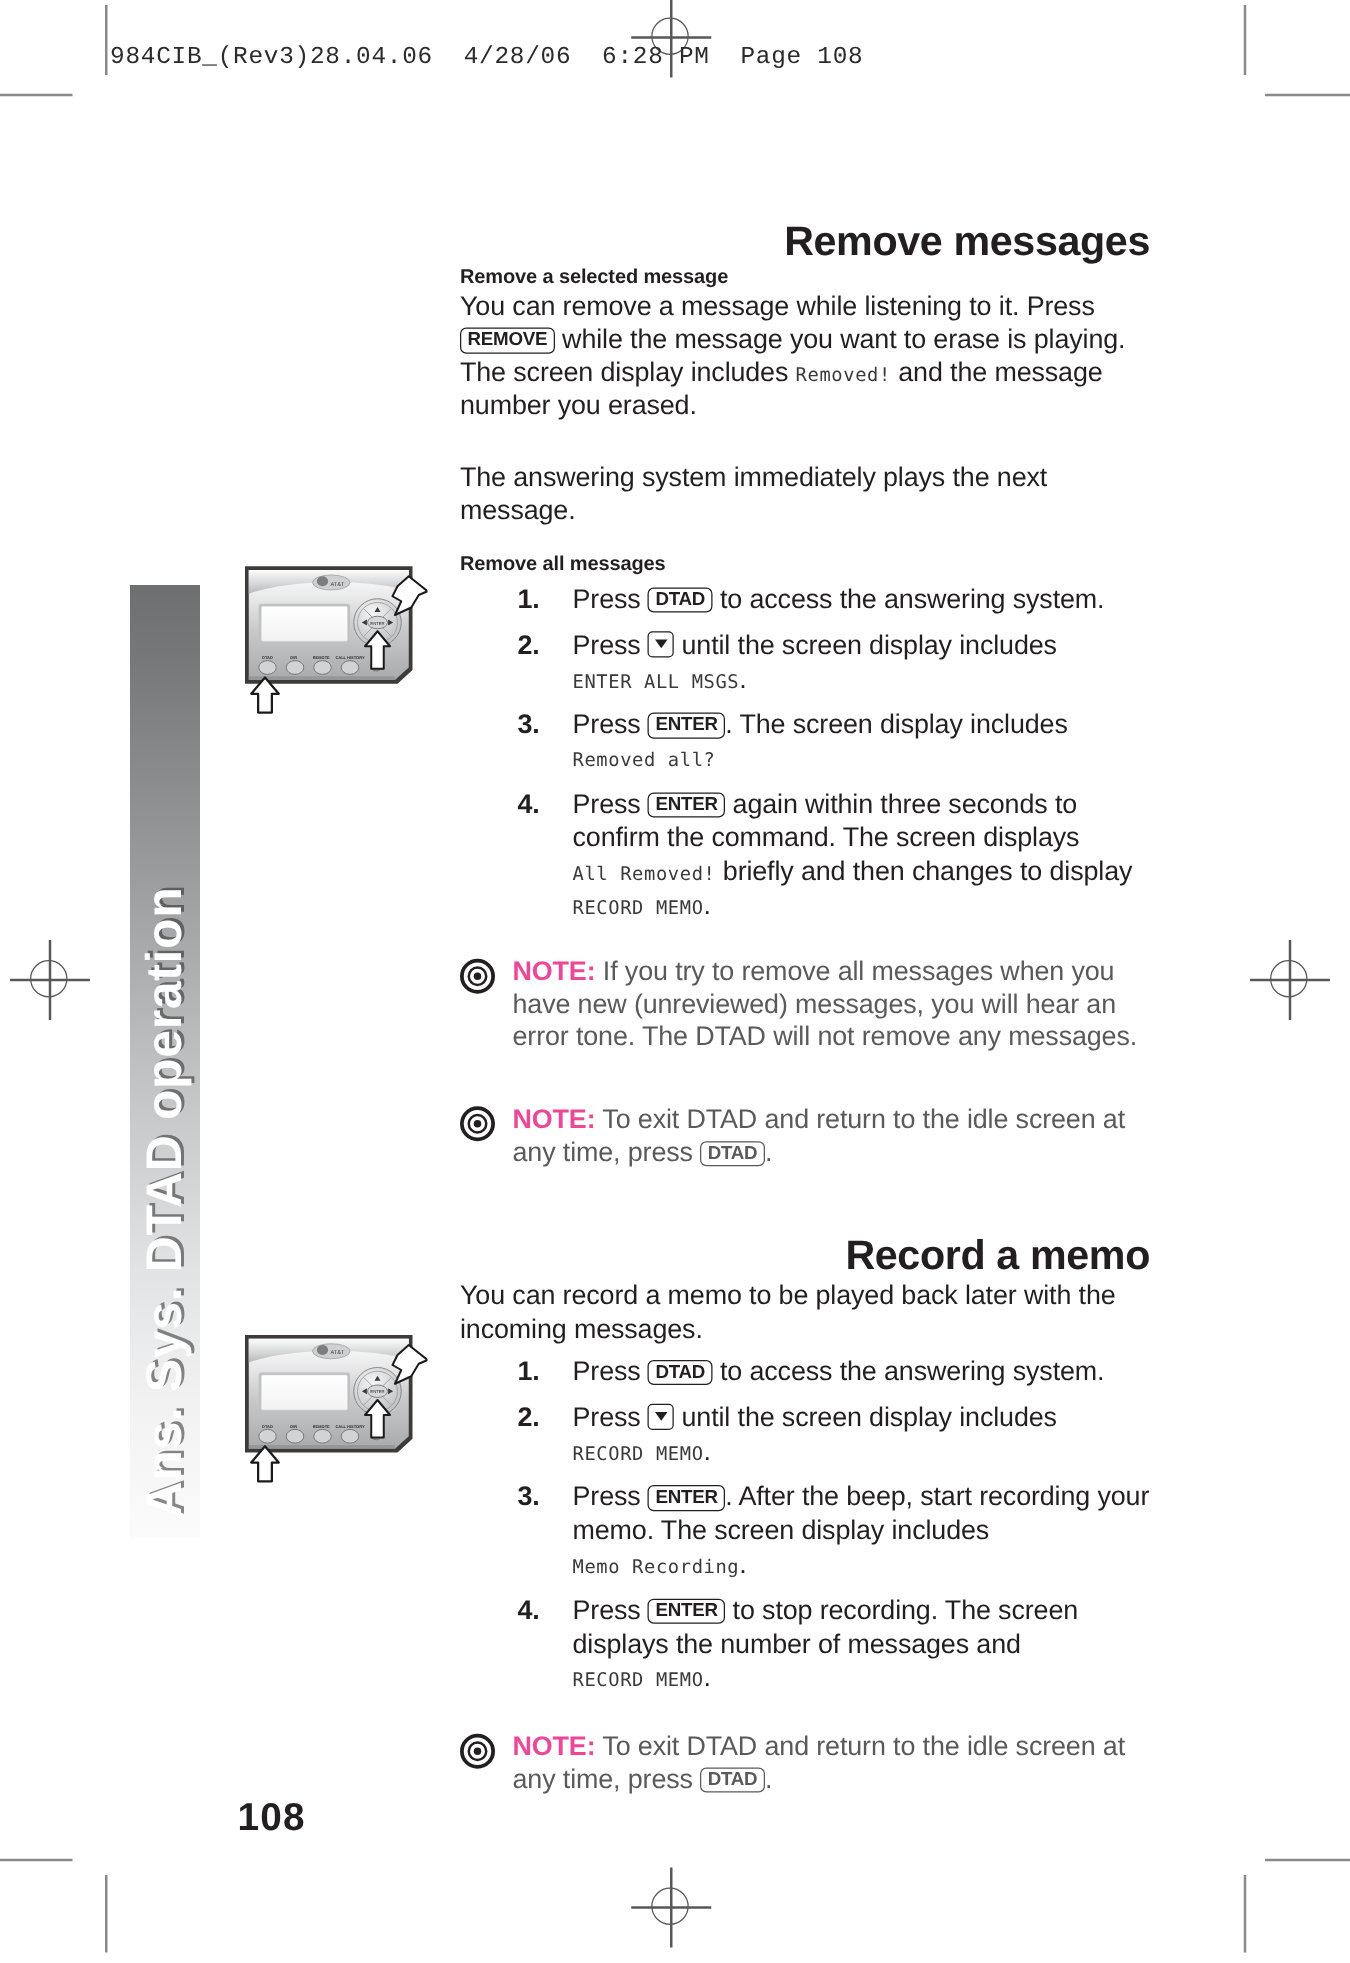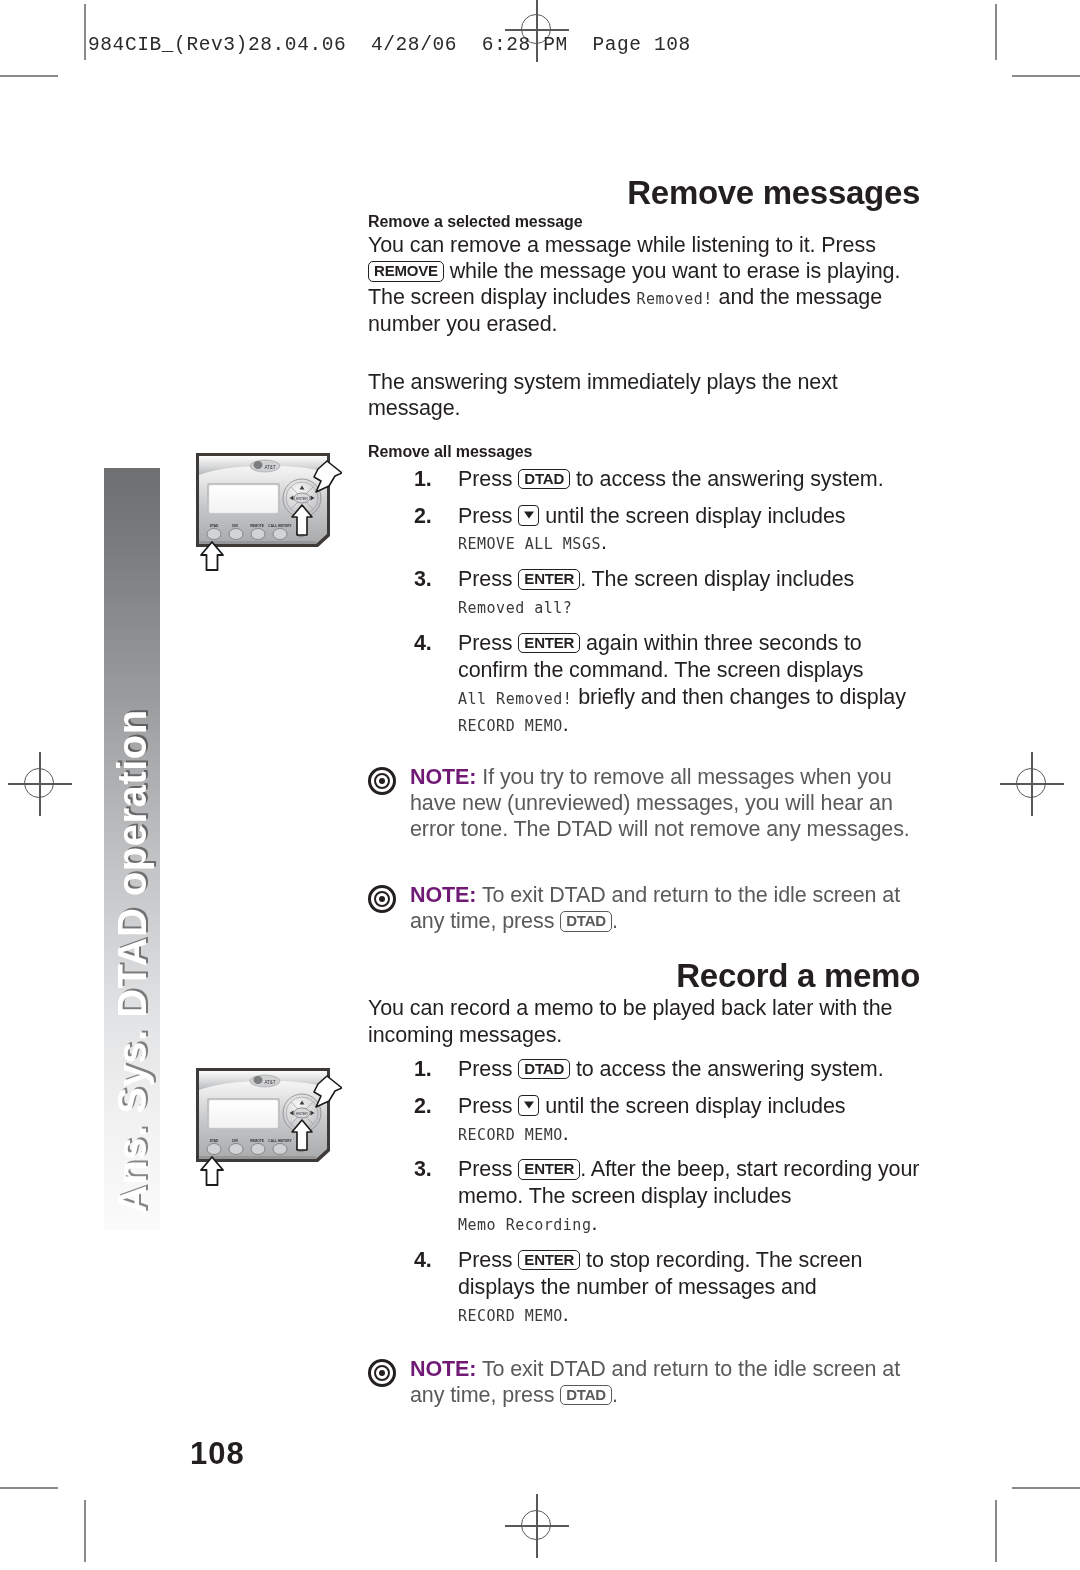--- a/index.html
+++ b/index.html
@@ -217,21 +217,21 @@
     content: "";
     position: absolute;
     left: 50%; top: 50%;
     transform: translate(-50%, -50%);
     width: 6px; height: 6px;
     background: #231f20;
     border-radius: 50%;
   }
   .note .note-label {
     font-weight: bold;
-    color: #701a75;
+    color: #ec4899;
   }
   .note .key { color: #5a5a5c; border-color: #5a5a5c; }
 
   
   .page-num {
     position: absolute;
     left: 190px;
     top: 1436px;
     font-size: 31px;
     font-weight: bold;
@@ -453,39 +453,39 @@
 
   <p class="body">The answering system immediately plays the next message.</p>
 
   <h2 class="sub-title" style="margin-top:22px;">Remove all messages</h2>
 
   <ol class="steps">
     <li>
       <span class="num">1.</span><span>Press </span><span class="key">DTAD</span><span> to access the answering system.</span>
     </li>
     <li>
-      <span class="num">2.</span><span>Press </span><span class="key-arrow"></span><span> until the screen display includes </span><span class="lcd">REMOVE ALL MSGS</span><span>.</span>
+      <span class="num">2.</span><span>Press </span><span class="key-arrow"></span><span> until the screen display includes </span><span class="lcd">ENTER ALL MSGS</span><span>.</span>
     </li>
     <li>
       <span class="num">3.</span><span>Press </span><span class="key">ENTER</span><span>. The screen display includes </span><span class="lcd">Removed all?</span>
     </li>
     <li>
       <span class="num">4.</span><span>Press </span><span class="key">ENTER</span><span> again within three seconds to confirm the command. The screen displays </span><span class="lcd">All Removed!</span><span> briefly and then changes to display </span><span class="lcd">RECORD MEMO</span><span>.</span>
     </li>
   </ol>
 
   <div class="note" style="margin-top:26px;">
     <span class="note-icon"></span><span class="note-label">NOTE:</span><span> If you try to remove all messages when you have new (unreviewed) messages, you will hear an error tone.  The DTAD will not remove any messages.</span>
   </div>
 
   <div class="note" style="margin-top:40px;">
     <span class="note-icon"></span><span class="note-label">NOTE:</span><span> To exit DTAD and return to the idle screen at any time, press </span><span class="key">DTAD</span><span>.</span>
   </div>
 
-  <h1 class="sec-title" style="margin-top:24px;">Record a memo</h1>
+  <h1 class="sec-title" style="margin-top:52px;">Record a memo</h1>
 
   <p class="body">You can record a memo to be played back later with the incoming messages.</p>
 
   <ol class="steps" style="margin-top:8px;">
     <li>
       <span class="num">1.</span><span>Press </span><span class="key">DTAD</span><span> to access the answering system.</span>
     </li>
     <li>
       <span class="num">2.</span><span>Press </span><span class="key-arrow"></span><span> until the screen display includes </span><span class="lcd">RECORD MEMO</span><span>.</span>
     </li>

